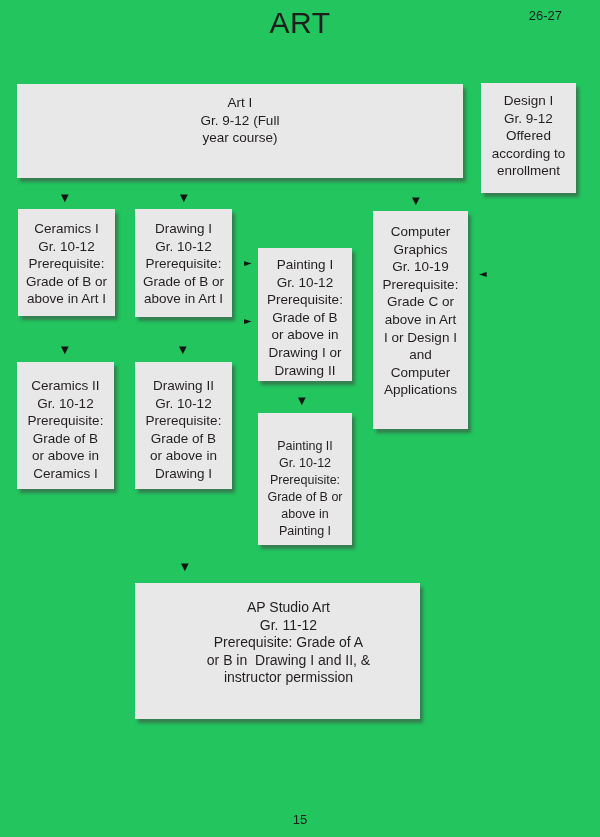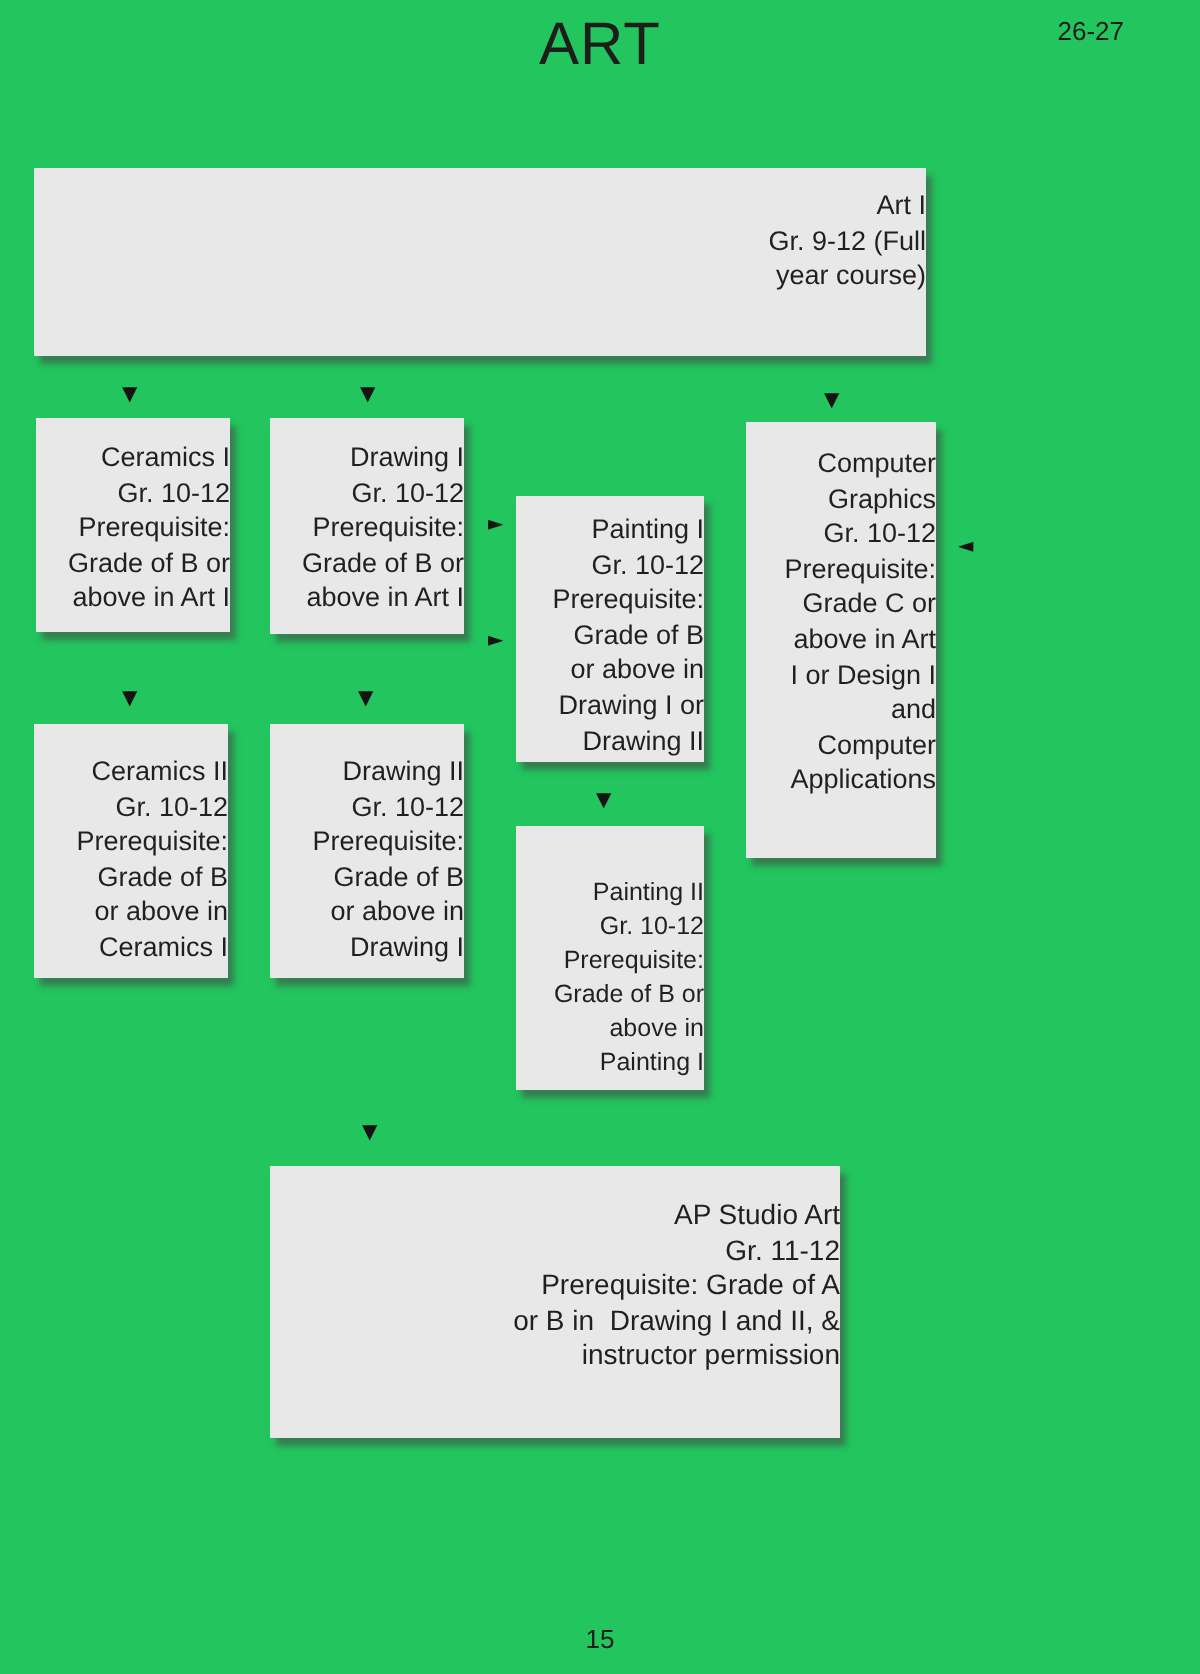--- a/index.html
+++ b/index.html
@@ -19,21 +19,21 @@
   }
   .year-label{
     position:absolute;top:8px;right:38px;
     font-size:13px;color:#1d1d1b;
   }
   .box{
     position:absolute;
     box-sizing:border-box;
     background:#e8e8e8;
     box-shadow:3px 4px 3px rgba(70,70,70,.55);
-    text-align:right;
+    text-align:center;
   }
   .box-text{
     white-space:pre-wrap;
     font-size:13.5px;line-height:17.6px;
   }
   
   .b-art1       {left:17px;  top:84px;  width:446px; height:94px;  padding-top:10px;}
   .b-design1    {left:481px; top:83px;  width:95px;  height:110px; padding-top:9px;}
   .b-ceramics1  {left:18px;  top:209px; width:97px;  height:107px; padding-top:11px;}
   .b-drawing1   {left:135px; top:209px; width:97px;  height:108px; padding-top:11px;}
@@ -74,20 +74,27 @@
 
   <div class="page-title">ART</div>
   <div class="year-label">26-27</div>
 
   <div class="box b-art1">
     <div class="box-text">Art I
 Gr. 9-12 (Full
 year course)</div>
   </div>
 
+  <div class="box b-design1">
+    <div class="box-text">Design I
+Gr. 9-12
+Offered
+according to
+enrollment</div>
+  </div>
 
   <div class="box b-ceramics1">
     <div class="box-text">Ceramics I
 Gr. 10-12
 Prerequisite:
 Grade of B or
 above in Art I</div>
   </div>
 
   <div class="box b-drawing1">
@@ -104,21 +111,21 @@
 Prerequisite:
 Grade of B
 or above in
 Drawing I or
 Drawing II</div>
   </div>
 
   <div class="box b-compgfx">
     <div class="box-text">Computer
 Graphics
-Gr. 10-12
+Gr. 10-19
 Prerequisite:
 Grade C or
 above in Art
 I or Design I
 and
 Computer
 Applications</div>
   </div>
 
   <div class="box b-ceramics2">

